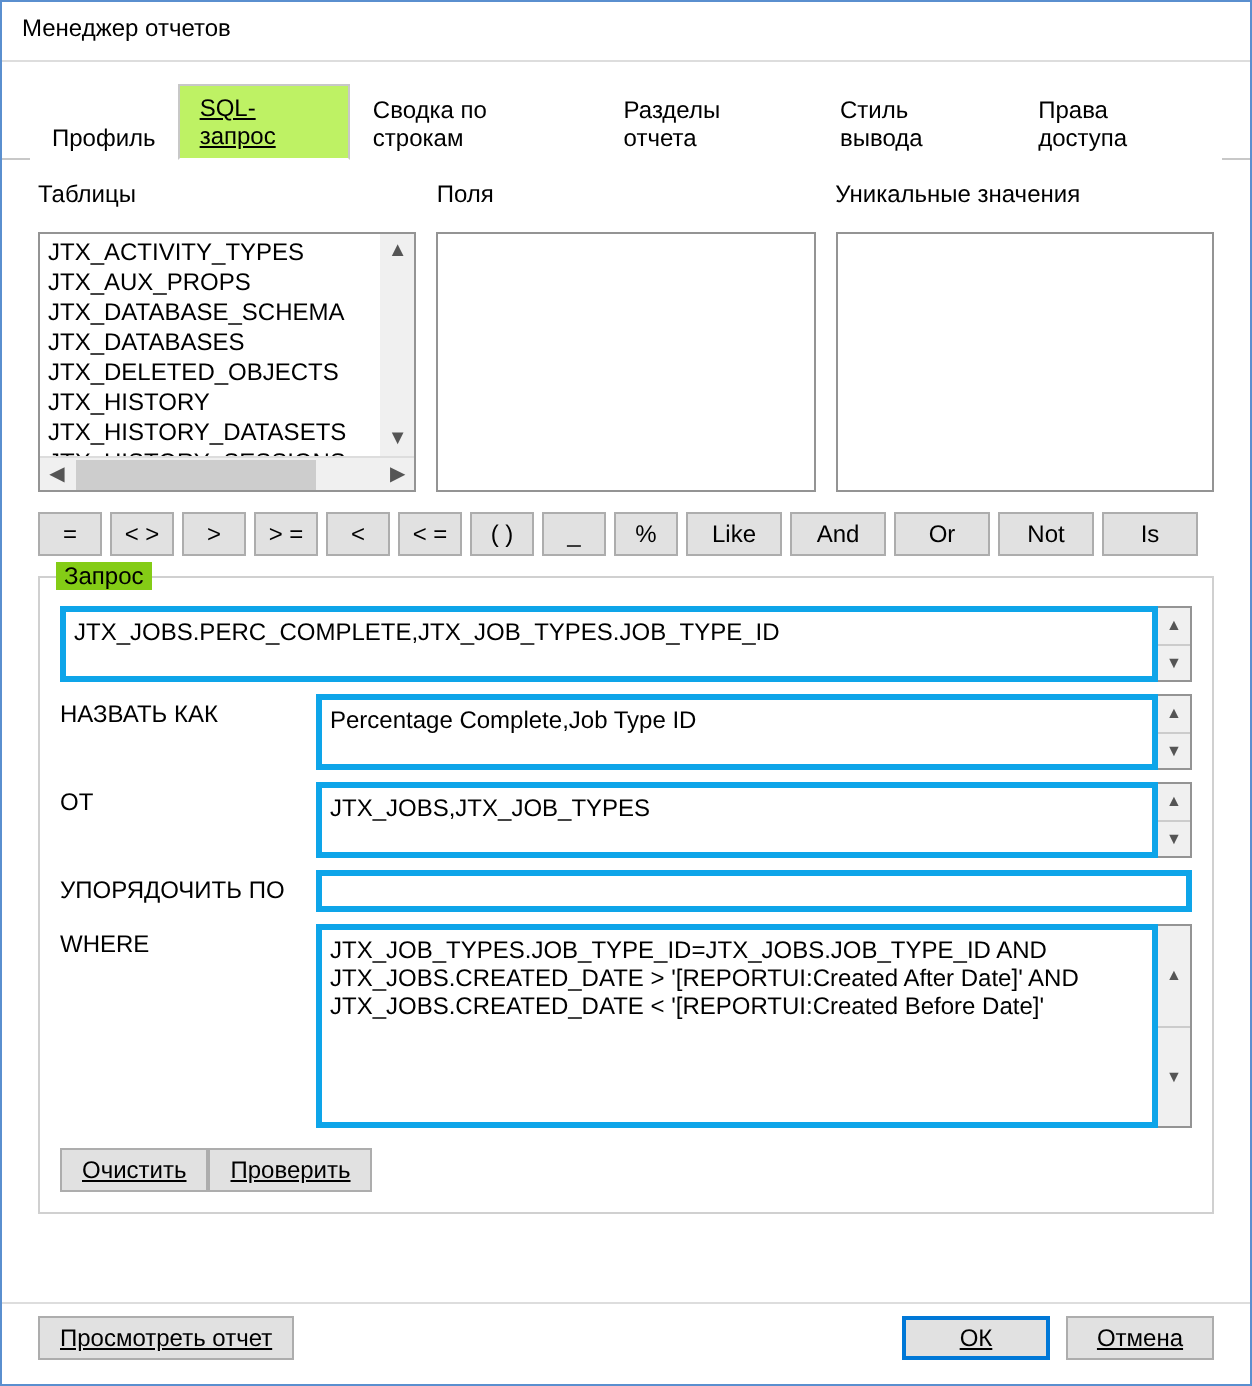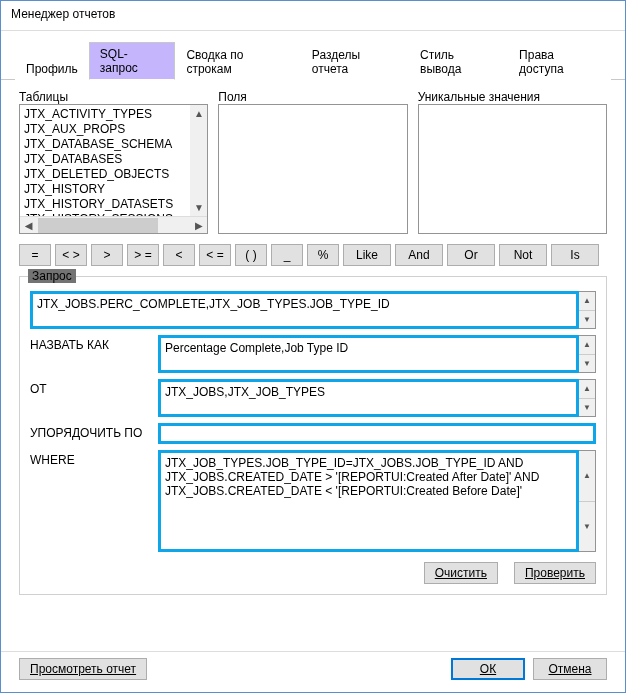--- a/index.html
+++ b/index.html
@@ -37,40 +37,41 @@
     padding: 4px 10px;
     border: 1px solid transparent;
     border-bottom: none;
     cursor: pointer;
     position: relative;
     top: 1px;
     background: #fff;
   }
   .tab.active {
     border-color: #c8c8c8;
-    background: #c4b5fd;
+    background: #bef264;
     border-bottom: 1px solid #fff;
+    text-decoration: underline;
   }
   .content {
     padding: 10px 18px 6px 18px;
     flex: 1;
     overflow: hidden;
   }
   .toprow {
     display: flex;
     gap: 10px;
     margin-bottom: 10px;
   }
   .col3 {
     flex: 1;
     display: flex;
     flex-direction: column;
   }
   .col-label {
-    margin-bottom: 0;
+    margin-bottom: 12px;
   }
   .listbox {
     border: 1px solid #949494;
     height: 130px;
     background: #fff;
     overflow: hidden;
     position: relative;
   }
   .listbox-items {
     padding: 2px 2px;
@@ -140,21 +141,21 @@
   .groupbox {
     border: 1px solid #d0d0d0;
     padding: 14px 10px 10px 10px;
     position: relative;
     margin-bottom: 6px;
   }
   .groupbox .legend {
     position: absolute;
     top: -8px;
     left: 8px;
-    background: #737373;
+    background: #84cc16;
     padding: 0 4px;
   }
   .fieldrow {
     display: flex;
     align-items: flex-start;
     margin-bottom: 6px;
     gap: 8px;
   }
   .fieldlabel {
     width: 120px;
@@ -189,22 +190,22 @@
     background: #f0f0f0;
     display:flex;align-items:center;justify-content:center;
     font-size: 8px;
     color: #555;
     cursor: pointer;
     border-bottom: 1px solid #ccc;
   }
   .spin .sbtn:last-child { border-bottom:none; }
   .action-right {
     display: flex;
-    justify-content: flex-end;
-    gap: 16px;
+    justify-content: flex-start;
+    gap: 0;
     padding-top: 4px;
   }
   .btn {
     border: 1px solid #adadad;
     background: #e1e1e1;
     height: 22px;
     min-width: 74px;
     padding: 0 10px;
     cursor: pointer;
     font-family: inherit;

